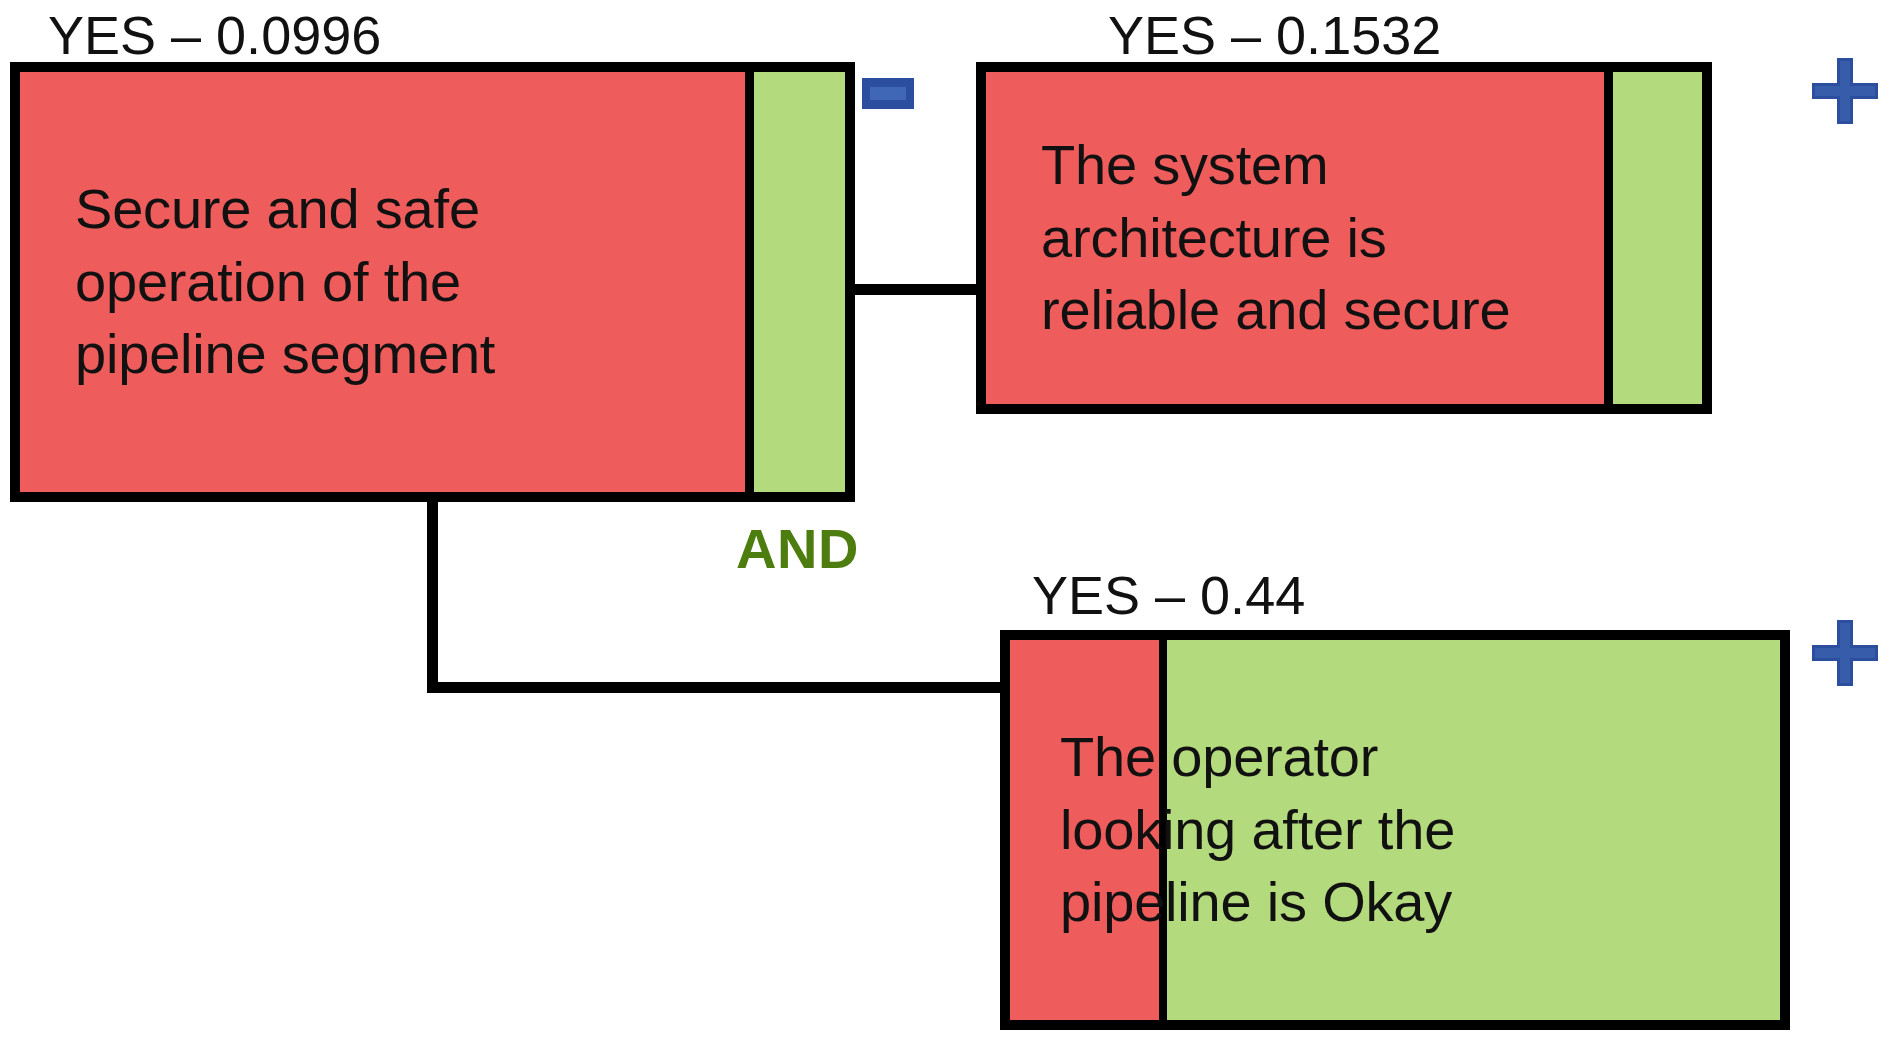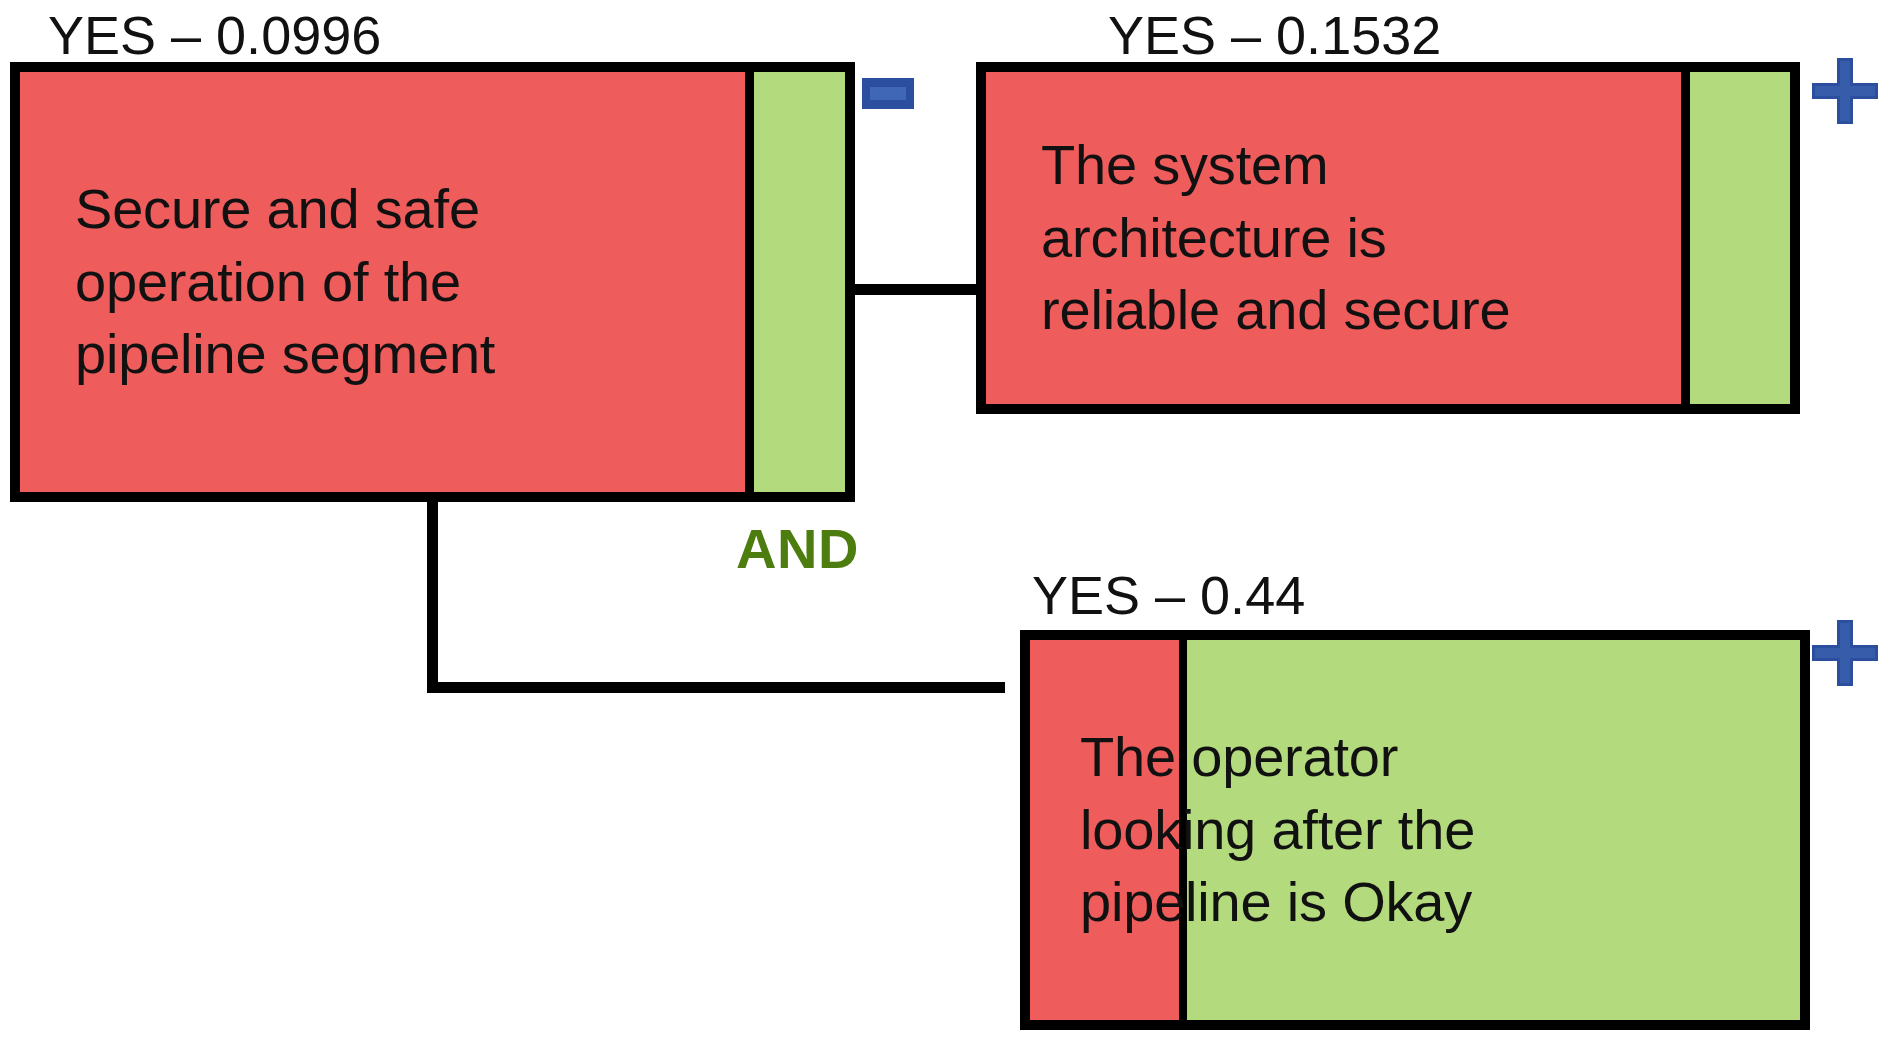--- a/index.html
+++ b/index.html
@@ -126,42 +126,42 @@
 
   <div class="caption" style="left:48px; top:8px;">YES – 0.0996</div>
 
   <div class="toggle" style="left:862px; top:74px; width:52px; height:40px;">
     <svg width="52" height="40" viewBox="0 0 52 40" aria-hidden="true">
       <rect x="0" y="4" width="52" height="31" fill="#2b4f9e"></rect>
       <rect x="8" y="13" width="36" height="13" fill="#3f67b5"></rect>
     </svg>
   </div>
 
-  <div class="node" style="left:976px; top:62px; width:824px; height:352px;">
+  <div class="node" style="left:976px; top:62px; width:736px; height:352px;">
     <div class="seg red" style="width:87.5%;"></div>
     <div class="seg green" style="width:12.5%;">
       <div class="divider" style="left:-9px;"></div>
     </div>
     <div class="node-text" style="padding-left:55px; padding-right:80px;">
       <span>The system
 architecture is
 reliable and secure</span>
     </div>
   </div>
 
   <div class="caption" style="left:1060px; top:8px;margin-left:48px;">YES – 0.1532</div>
 
   <div class="toggle" style="left:1812px; top:58px; width:66px; height:66px;">
     <svg width="66" height="66" viewBox="0 0 66 66" aria-hidden="true">
       <path d="M25 0 H41 V25 H66 V41 H41 V66 H25 V41 H0 V25 H25 Z" fill="#2b4f9e"></path>
       <path d="M28 3 H38 V28 H63 V38 H38 V63 H28 V38 H3 V28 H28 Z" fill="#3f67b5" opacity="0.55"></path>
     </svg>
   </div>
 
-  <div class="node" style="left:1000px; top:630px; width:790px; height:400px;margin-left:20px;">
+  <div class="node" style="left:1000px; top:630px; width:790px; height:400px;">
     <div class="seg red" style="width:20%;"></div>
     <div class="seg green" style="width:80%;">
       <div class="divider" style="left:-5px; width:8px;"></div>
     </div>
     <div class="node-text" style="padding-left:50px; padding-right:40px;">
       <span>The operator
 looking after the
 pipeline is Okay</span>
     </div>
   </div>

